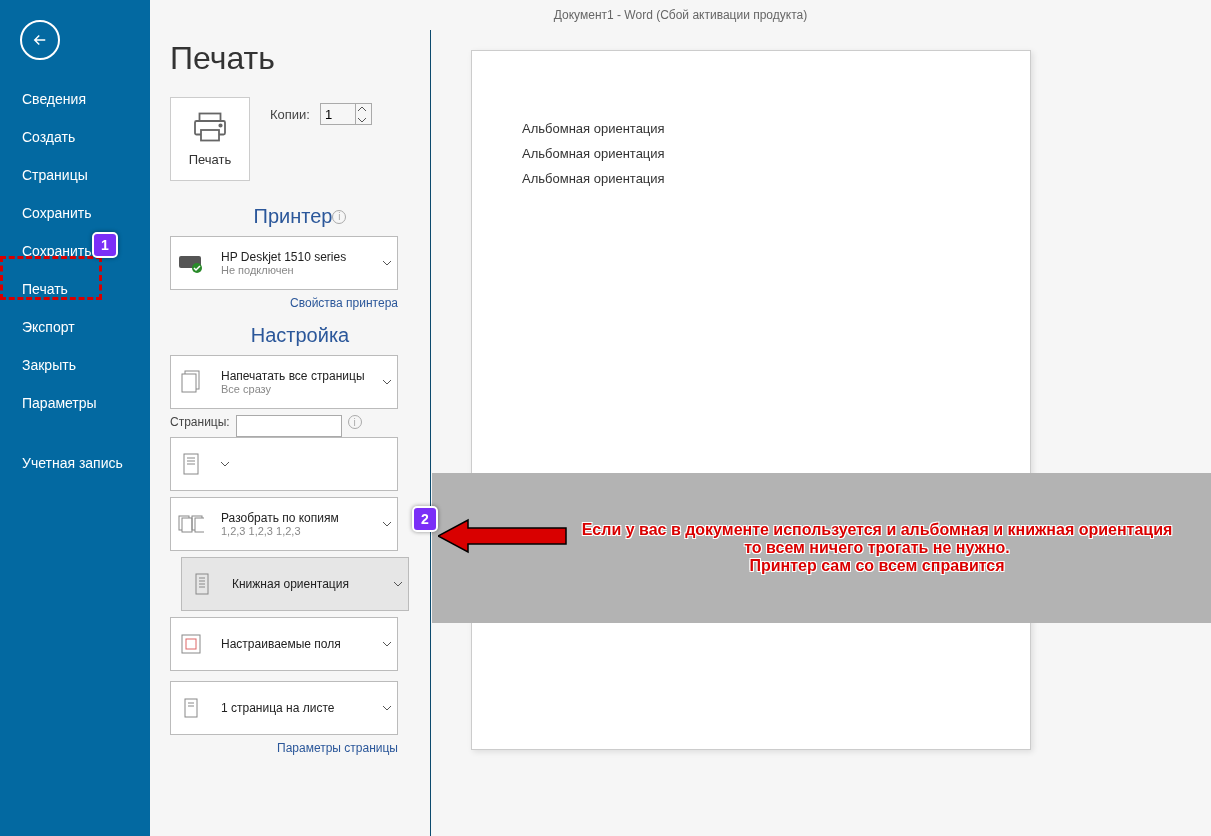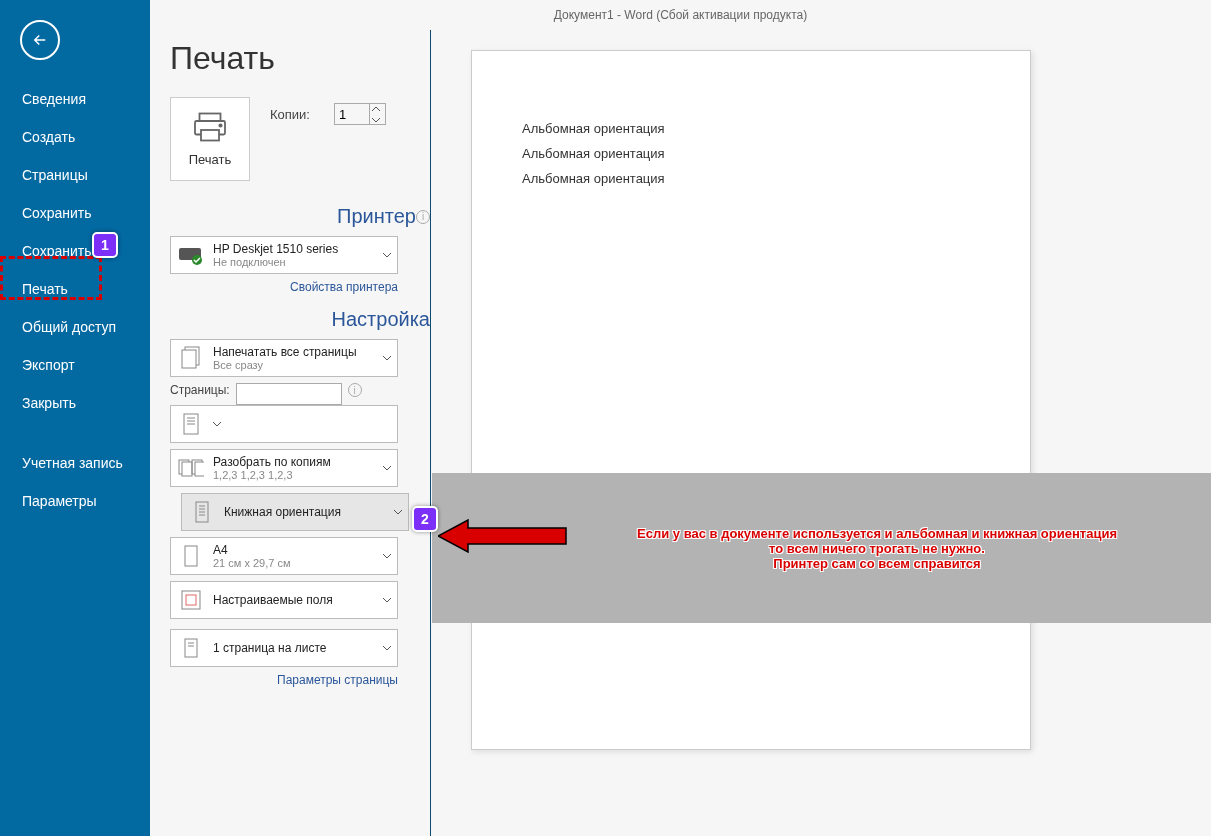--- a/index.html
+++ b/index.html
@@ -10,50 +10,50 @@
   .sidebar-item { padding: 11px 22px; font-size: 14px; cursor: pointer; white-space: nowrap; overflow: hidden; }
   .sidebar-item.topgap { margin-top: 22px; }
   .main { flex: 1; background: #f6f6f6; display: flex; flex-direction: column; position: relative; }
   .titlebar { text-align: center; font-size: 12px; color: #666; padding: 8px 0; }
   .content { display: flex; flex: 1; }
   .settings-col { width: 280px; padding: 0 0 0 20px; }
   .page-title { font-size: 32px; font-weight: 300; color: #333; margin: 10px 0 20px 0; }
   .print-row { display: flex; align-items: flex-start; gap: 20px; margin-bottom: 24px; }
   .print-btn { width: 80px; height: 84px; border: 1px solid #ccc; background: #fff; display: flex; flex-direction: column; align-items: center; justify-content: center; gap: 10px; cursor: pointer; }
   .print-btn-label { font-size: 13px; color: #333; }
-  .copies-row { display: flex; align-items: center; gap: 24px; padding-top: 6px; }
+  .copies-row { display: flex; align-items: center; gap: 10px; padding-top: 6px; }
   .copies-label { font-size: 13px; color: #444; }
   .copies-input { width: 52px; height: 22px; border: 1px solid #aaa; display: flex; align-items: center; }
   .copies-input input { width: 34px; border: none; outline: none; font-size: 13px; padding-left: 4px; background: transparent; }
   .spinner { display: flex; flex-direction: column; }
   .spinner div { width: 14px; height: 10px; border-left: 1px solid #aaa; display:flex; align-items:center; justify-content:center; cursor:pointer; }
-  .section-title { font-size: 20px; font-weight: 300; color: #2b579a; margin-bottom: 8px; display:flex; justify-content:flex-end; align-items:center; }
+  .section-title { font-size: 20px; font-weight: 300; color: #2b579a; margin-bottom: 8px; display:flex; justify-content:center; align-items:center; }
   .info-icon { width:14px; height:14px; border:1px solid #aaa; border-radius:50%; font-size:10px; color:#aaa; display:flex; align-items:center; justify-content:center; }
-  .combo { width: 228px; min-height: 36px; border: 1px solid #bbb; background: #fff; display: flex; align-items: center; padding: 4px 6px; gap: 8px; cursor: pointer; position: relative; margin-bottom: 6px; }
+  .combo { width: 228px; min-height: 36px; border: 1px solid #bbb; background: #fff; display: flex; align-items: center; padding: 12px 6px; gap: 16px; cursor: pointer; position: relative; margin-bottom: 6px; }
   .combo.selected { background: #e6e6e6; margin-left: 11px; }
   .combo-icon { width: 28px; height: 28px; display: flex; align-items: center; justify-content: center; flex-shrink: 0; }
   .combo-text { flex: 1; display: flex; flex-direction: column; overflow: hidden; }
   .combo-main { font-size: 12px; color: #222; white-space: nowrap; overflow: hidden; text-overflow: ellipsis; }
   .combo-sub { font-size: 11px; color: #888; white-space: nowrap; overflow: hidden; text-overflow: ellipsis; }
   .combo-arrow { width: 8px; }
   .link-right { text-align: right; width: 228px; font-size: 12px; color: #2b579a; cursor: pointer; margin-bottom: 14px; }
   .pages-row { display:flex; gap:6px; }
   .pages-label { font-size:12px; color:#444; }
   .pages-input { flex:1; height:22px; border:1px solid #aaa; max-width:106px; }
   .pagesep { margin-top: 10px; }
   .preview-col { flex: 1; border-left: 1px solid #0c4a6e; padding: 20px 0 0 40px; position: relative; }
   .page-preview { width: 560px; height: 700px; background: #fff; border: 1px solid #ccc; box-shadow: 2px 2px 6px rgba(0,0,0,0.1); padding: 70px 50px; }
   .preview-line { font-size: 13px; color: #333; margin-bottom: 10px; }
   
   .annotation-1 { position: absolute; left: 0px; top: 256px; border: 3px dashed #d90000; width: 102px; height: 44px; z-index: 50; pointer-events: none; }
   .badge { position: absolute; width: 26px; height: 26px; background: #7b2ff7; border: 2px solid #fff; border-radius: 5px; color: #fff; font-weight: bold; display: flex; align-items: center; justify-content: center; font-size: 14px; z-index: 60; box-shadow: 0 0 4px rgba(0,0,0,0.4); }
   .badge-1 { left: 92px; top: 232px; }
   .badge-2 { left: 412px; top: 506px; }
   .overlay-box { position: absolute; left: 432px; top: 473px; width: 780px; height: 150px; background: #b3b3b3; z-index: 40; display:flex; flex-direction:column; align-items:center; justify-content:center; padding: 10px 20px 10px 130px; }
-  .overlay-text { color: #d90000; font-weight: bold; font-size: 13px; text-align: center; white-space: nowrap; text-shadow: -1px -1px 0 #fff, 1px -1px 0 #fff, -1px 1px 0 #fff, 1px 1px 0 #fff; }
+  .overlay-text { color: #d90000; font-weight: bold; font-size: 16px; text-align: center; white-space: nowrap; text-shadow: -1px -1px 0 #fff, 1px -1px 0 #fff, -1px 1px 0 #fff, 1px 1px 0 #fff; }
   .arrow-svg { position:absolute; left: 438px; top: 516px; z-index: 55; }
   
   svg { display:block; }
 </style>
 </head>
 <body>
 
 <div class="app">
 
   <div class="sidebar">
@@ -61,25 +61,24 @@
       <svg width="18" height="18" viewBox="0 0 24 24" fill="none" stroke="#fff" stroke-width="2">
           <path d="M19 12H5M11 18l-6-6 6-6"></path>
         </svg>
     </div>
     <div class="sidebar-item">Сведения</div>
     <div class="sidebar-item">Создать</div>
     <div class="sidebar-item">Страницы</div>
     <div class="sidebar-item">Сохранить</div>
     <div class="sidebar-item">Сохранить и</div>
     <div class="sidebar-item">Печать</div>
-    <div class="sidebar-item">Общий доступ</div>
     <div class="sidebar-item">Экспорт</div>
     <div class="sidebar-item">Закрыть</div>
+    <div class="sidebar-item">Параметры</div>
     <div class="sidebar-item topgap">Учетная запись</div>
-    <div class="sidebar-item">Параметры</div>
   </div>
 
   <div class="main">
     <div class="titlebar">Документ1 - Word (Сбой активации продукта)</div>
     <div class="content">
 
       <div class="settings-col">
         <div class="page-title">Печать</div>
 
         <div class="print-row">
@@ -203,34 +202,20 @@
               </svg>
           </div>
           <div class="combo-text">
             <span class="combo-main">Книжная ориентация</span>
           </div>
           <svg class="combo-arrow" width="8" height="5">
               <path d="M0 0 L4 4 L8 0" stroke="#555" fill="none"></path>
             </svg>
         </div>
 
-        <div class="combo">
-          <div class="combo-icon">
-            <svg width="18" height="24" viewBox="0 0 18 24" fill="none" stroke="#888">
-                <rect x="3" y="2" width="12" height="20"></rect>
-              </svg>
-          </div>
-          <div class="combo-text">
-            <span class="combo-main">A4</span>
-            <span class="combo-sub">21 см x 29,7 см</span>
-          </div>
-          <svg class="combo-arrow" width="8" height="5">
-              <path d="M0 0 L4 4 L8 0" stroke="#555" fill="none"></path>
-            </svg>
-        </div>
 
         <div class="combo">
           <div class="combo-icon">
             <svg width="22" height="22" viewBox="0 0 22 22" fill="none" stroke="#888">
                 <rect x="2" y="2" width="18" height="18"></rect>
                 <rect x="6" y="6" width="10" height="10" stroke="#d66"></rect>
               </svg>
           </div>
           <div class="combo-text">
             <span class="combo-main">Настраиваемые поля</span>

